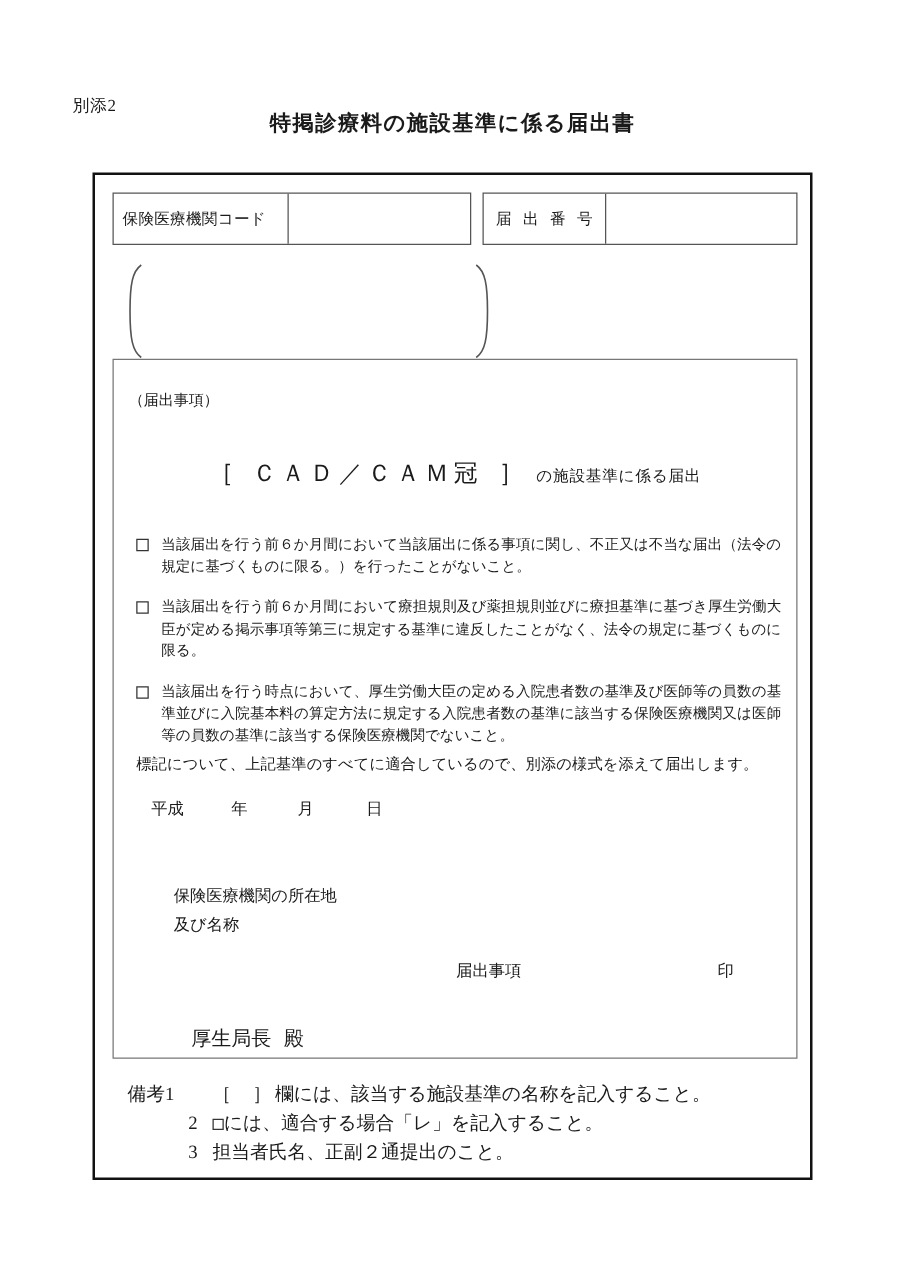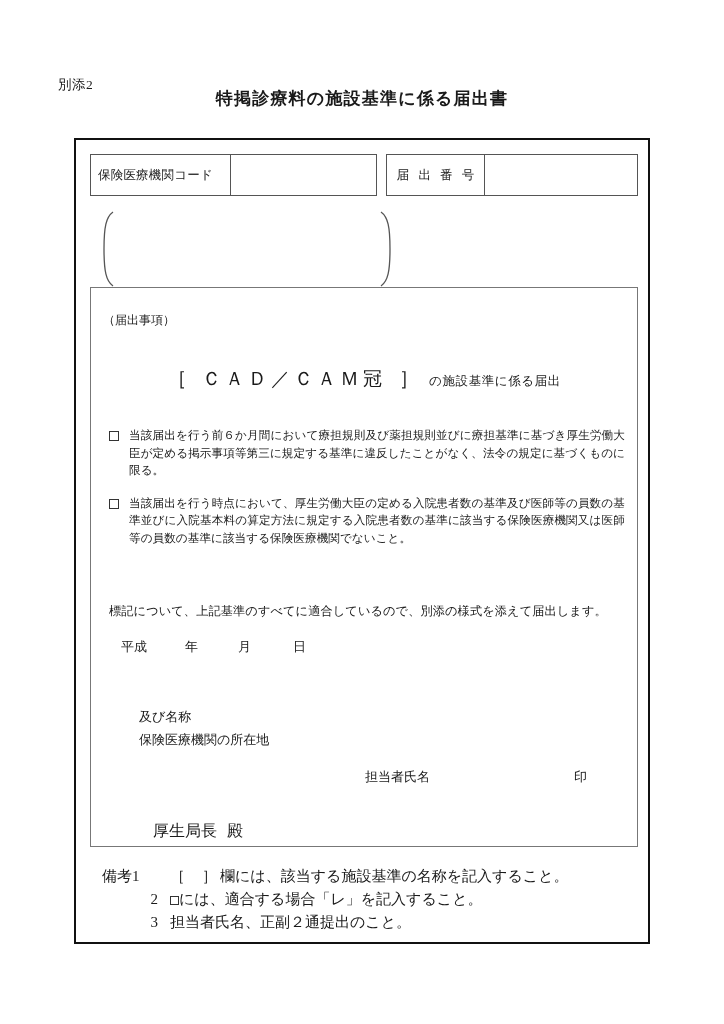--- a/index.html
+++ b/index.html
@@ -380,46 +380,50 @@
     <div class="content-box">
 
       <div class="notice-label">（届出事項）</div>
 
       <div class="subject-line">
         <span class="brk">［</span><span class="subject-name">ＣＡＤ／ＣＡＭ冠</span><span class="brk">］</span><span class="subject-tail">の施設基準に係る届出</span>
       </div>
 
       <div class="checklist">
 
+        <div class="check-item">
+          <span class="check-box-glyph"></span>
+          <span class="check-text">当該届出を行う前６か月間において当該届出に係る事項に関し、不正又は不当な届出（法令の規定に基づくものに限る。）を行ったことがないこと。</span>
+        </div>
 
         <div class="check-item">
           <span class="check-box-glyph"></span>
           <span class="check-text">当該届出を行う前６か月間において療担規則及び薬担規則並びに療担基準に基づき厚生労働大臣が定める掲示事項等第三に規定する基準に違反したことがなく、法令の規定に基づくものに限る。</span>
         </div>
 
 
         <div class="check-item">
           <span class="check-box-glyph"></span>
           <span class="check-text">当該届出を行う時点において、厚生労働大臣の定める入院患者数の基準及び医師等の員数の基準並びに入院基本料の算定方法に規定する入院患者数の基準に該当する保険医療機関又は医師等の員数の基準に該当する保険医療機関でないこと。</span>
         </div>
       </div>
 
       <div class="statement">標記について、上記基準のすべてに適合しているので、別添の様式を添えて届出します。</div>
 
       <div class="date-line">
         <span>平成</span><span class="d-gap-a"></span><span>年</span><span class="d-gap-b"></span><span>月</span><span class="d-gap-c"></span><span>日</span>
       </div>
 
       <div class="institution">
+        <div>保険医療機関の所在地</div>
         <div>及び名称</div>
-        <div>保険医療機関の所在地</div>
       </div>
 
       <div class="founder-row">
-        <span class="founder-name">担当者氏名</span>
+        <span class="founder-name">届出事項</span>
         <span class="founder-seal">印</span>
       </div>
 
       <div class="addressee">
         <span>厚生局長</span><span class="dono">殿</span>
       </div>
     </div>
 
     <div class="remarks">
 

